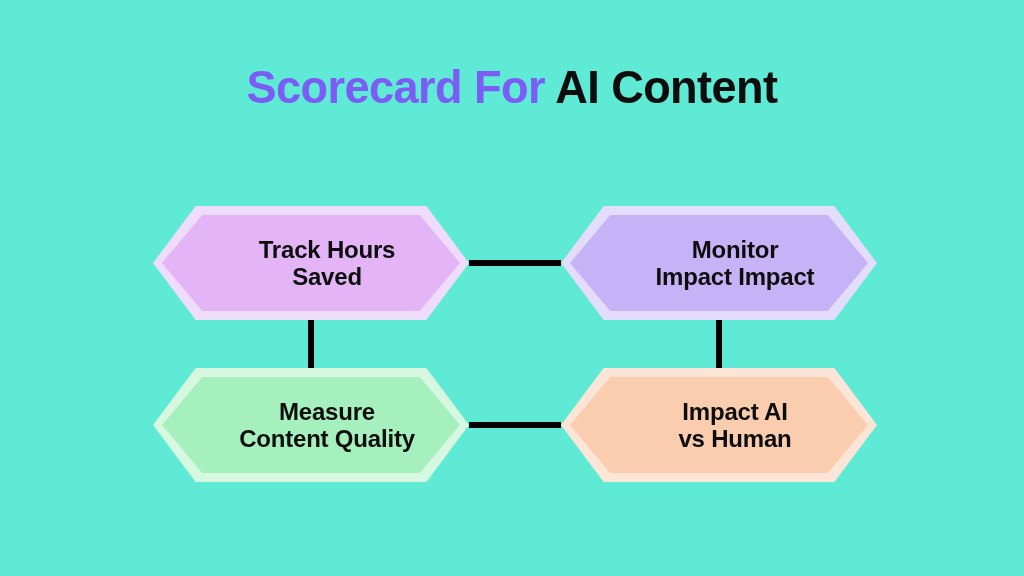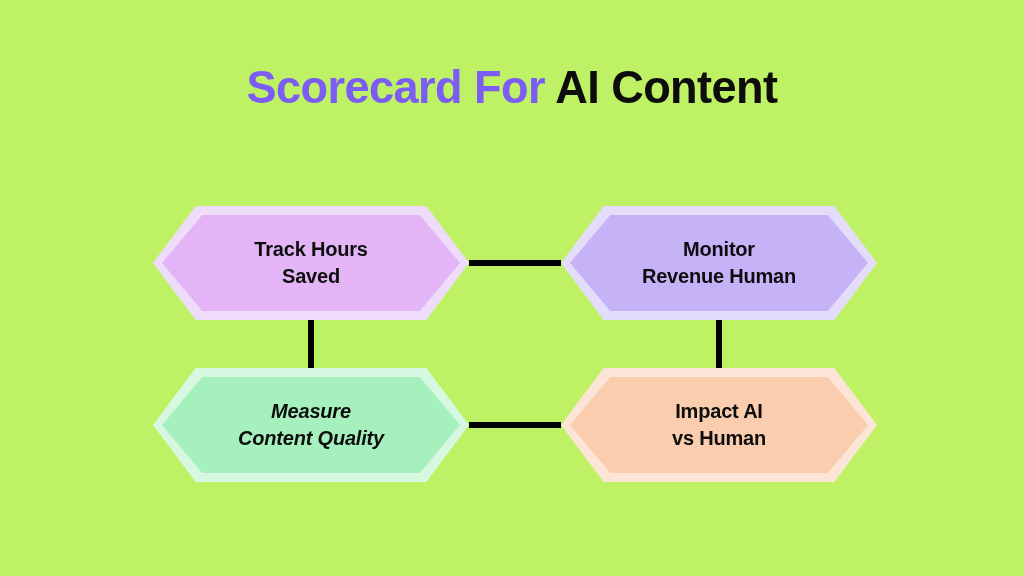--- a/index.html
+++ b/index.html
@@ -11,21 +11,21 @@
     height: 576px;
     background: #ffffff;
     font-family: "Liberation Sans", sans-serif;
     overflow: hidden;
   }
 
   #canvas {
     position: relative;
     width: 1024px;
     height: 576px;
-    background: #bef264;
+    background: #5eead4;
   }
 
   
   .title {
     position: absolute;
     left: 0;
     top: 58px;
     width: 1024px;
     text-align: center;
     font-family: "Liberation Sans", sans-serif;
@@ -69,31 +69,31 @@
   .hex-fill {
     left: 9px;
     top: 9px;
     width: calc(100% - 18px);
     height: calc(100% - 18px);
     clip-path: polygon(0% 50%, 13.5% 0%, 86.5% 0%, 100% 50%, 86.5% 100%, 13.5% 100%);
     border-radius: 18px;
   }
   .hex-label {
     position: absolute;
-    left: 0;
+    left: 16px;
     top: 0;
     width: 100%;
     height: 100%;
     display: flex;
     align-items: center;
     justify-content: center;
     text-align: center;
     color: #0d0d0d;
     font-family: "Liberation Sans", sans-serif;
-    font-size: 20px;
+    font-size: 24px;
     font-weight: bold;
     line-height: 27px;
     letter-spacing: -0.2px;
     white-space: pre-line;
     padding: 16px 28px;
     box-sizing: border-box;
   }
 </style>
 </head>
 <body>
@@ -115,23 +115,23 @@
       <div class="node" style="left: 153px; top: 206px;">
         <div class="hex-glow" style="background: rgb(239, 220, 250);"></div>
         <div class="hex-fill" style="background: rgb(227, 181, 247);"></div>
         <div class="hex-label">Track Hours
 Saved</div>
       </div>
       <div class="node" style="left: 561px; top: 206px;">
         <div class="hex-glow" style="background: rgb(228, 220, 251);"></div>
         <div class="hex-fill" style="background: rgb(198, 178, 247);"></div>
         <div class="hex-label">Monitor
-Revenue Human</div>
+Impact Impact</div>
       </div>
-      <div class="node" style="left: 153px; top: 368px; font-style: italic;">
+      <div class="node" style="left: 153px; top: 368px;">
         <div class="hex-glow" style="background: rgb(214, 248, 225);"></div>
         <div class="hex-fill" style="background: rgb(166, 240, 190);"></div>
         <div class="hex-label">Measure
 Content Quality</div>
       </div>
       <div class="node" style="left: 561px; top: 368px;">
         <div class="hex-glow" style="background: rgb(252, 229, 215);"></div>
         <div class="hex-fill" style="background: rgb(249, 205, 174);"></div>
         <div class="hex-label">Impact AI
 vs Human</div>

